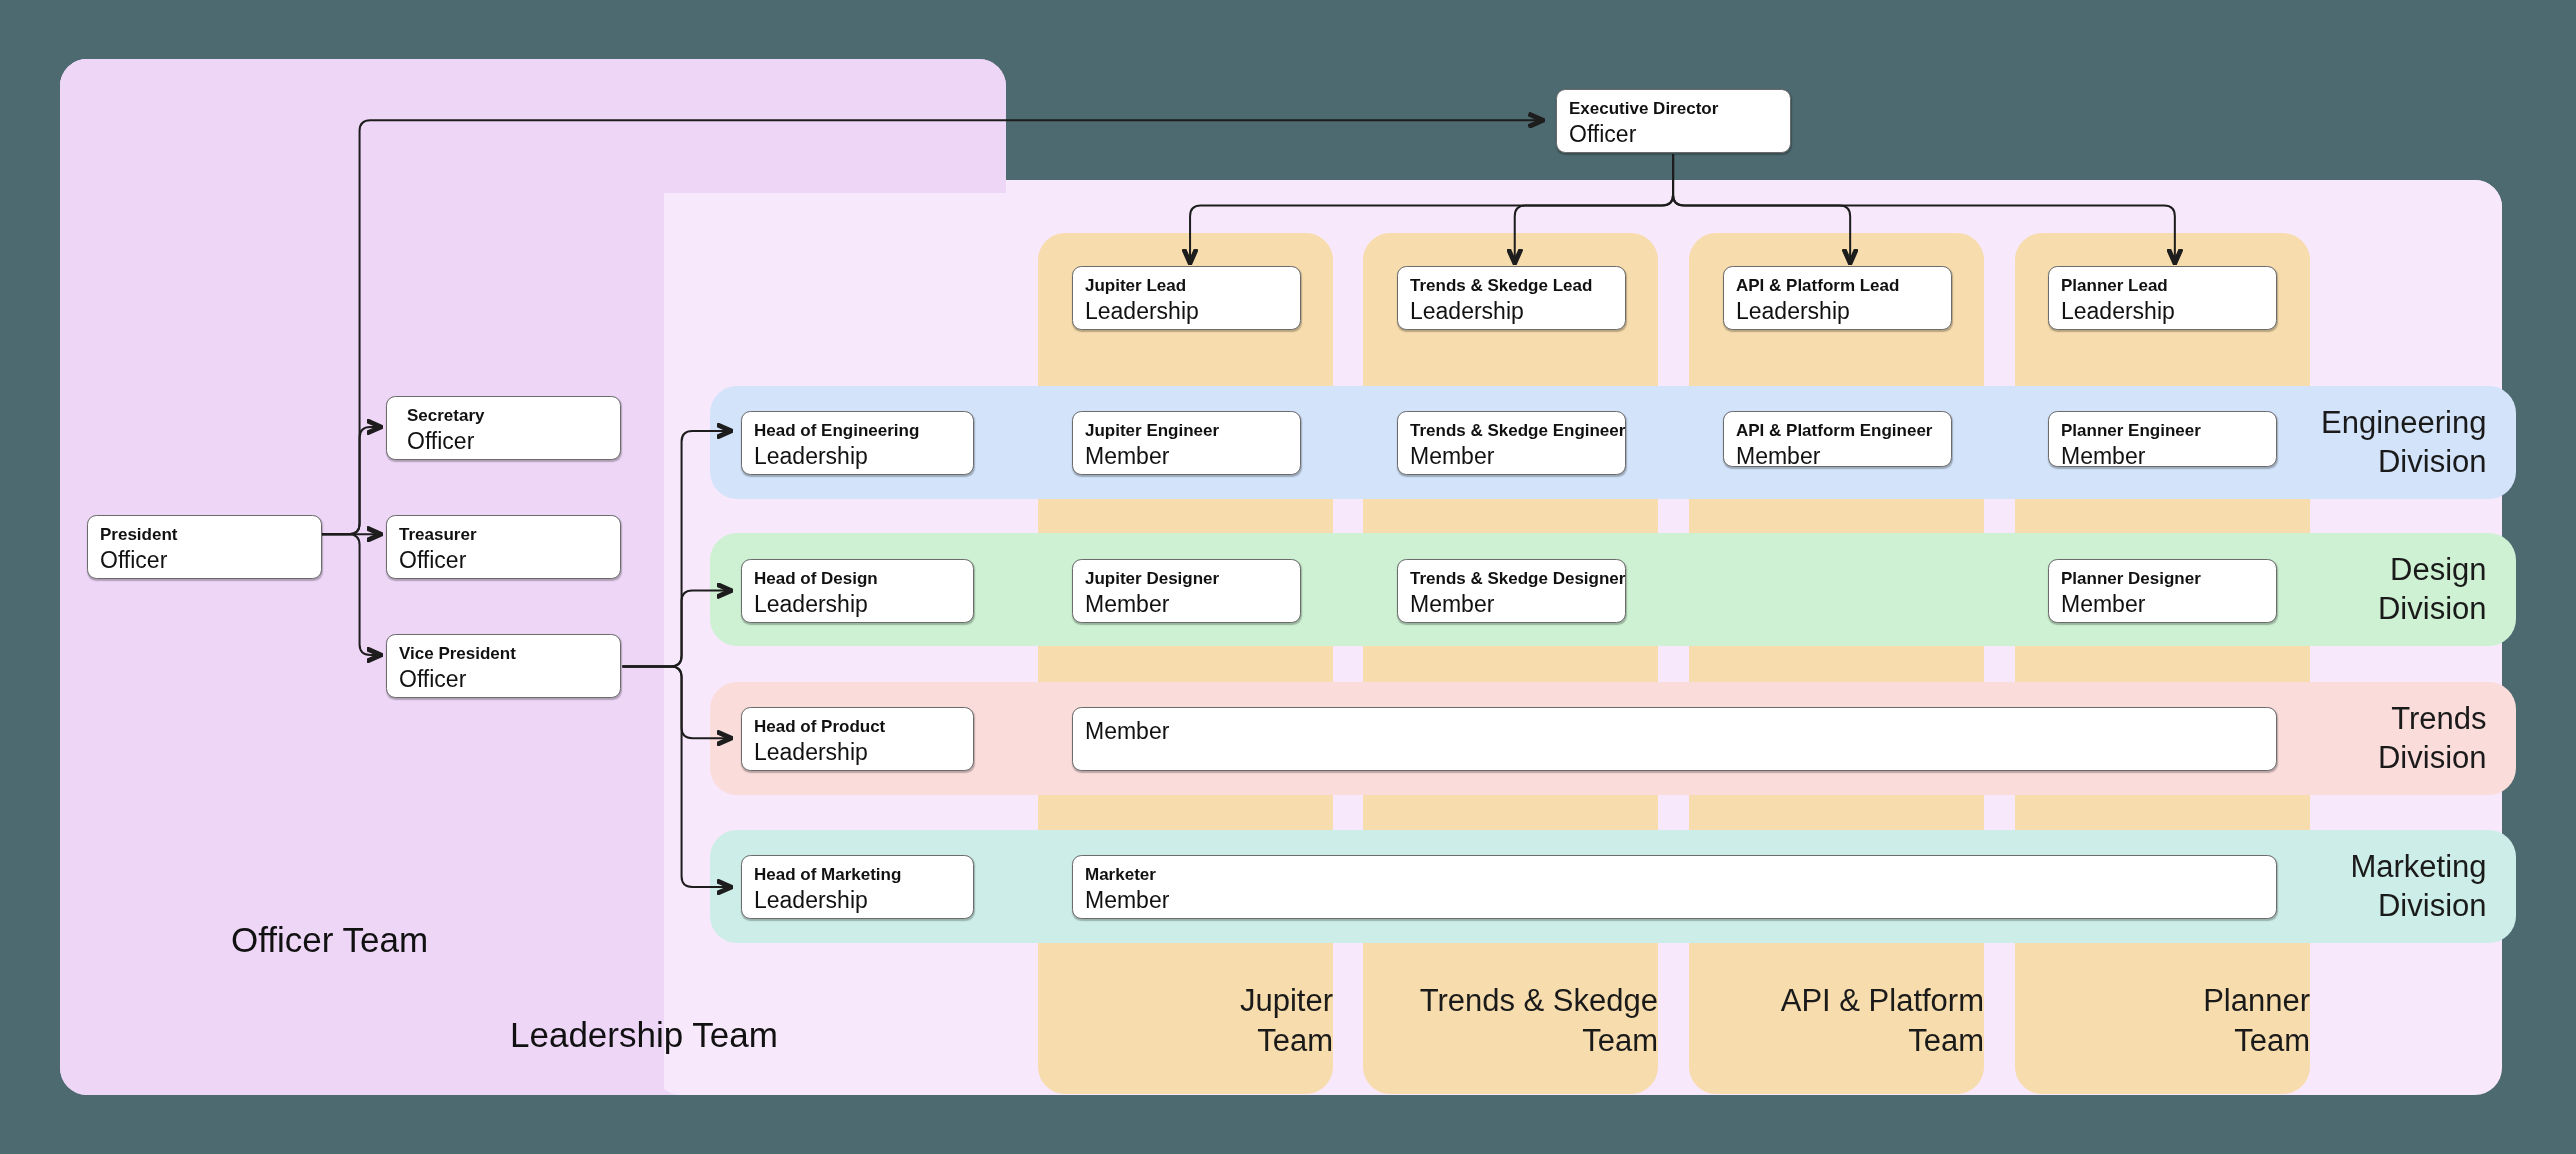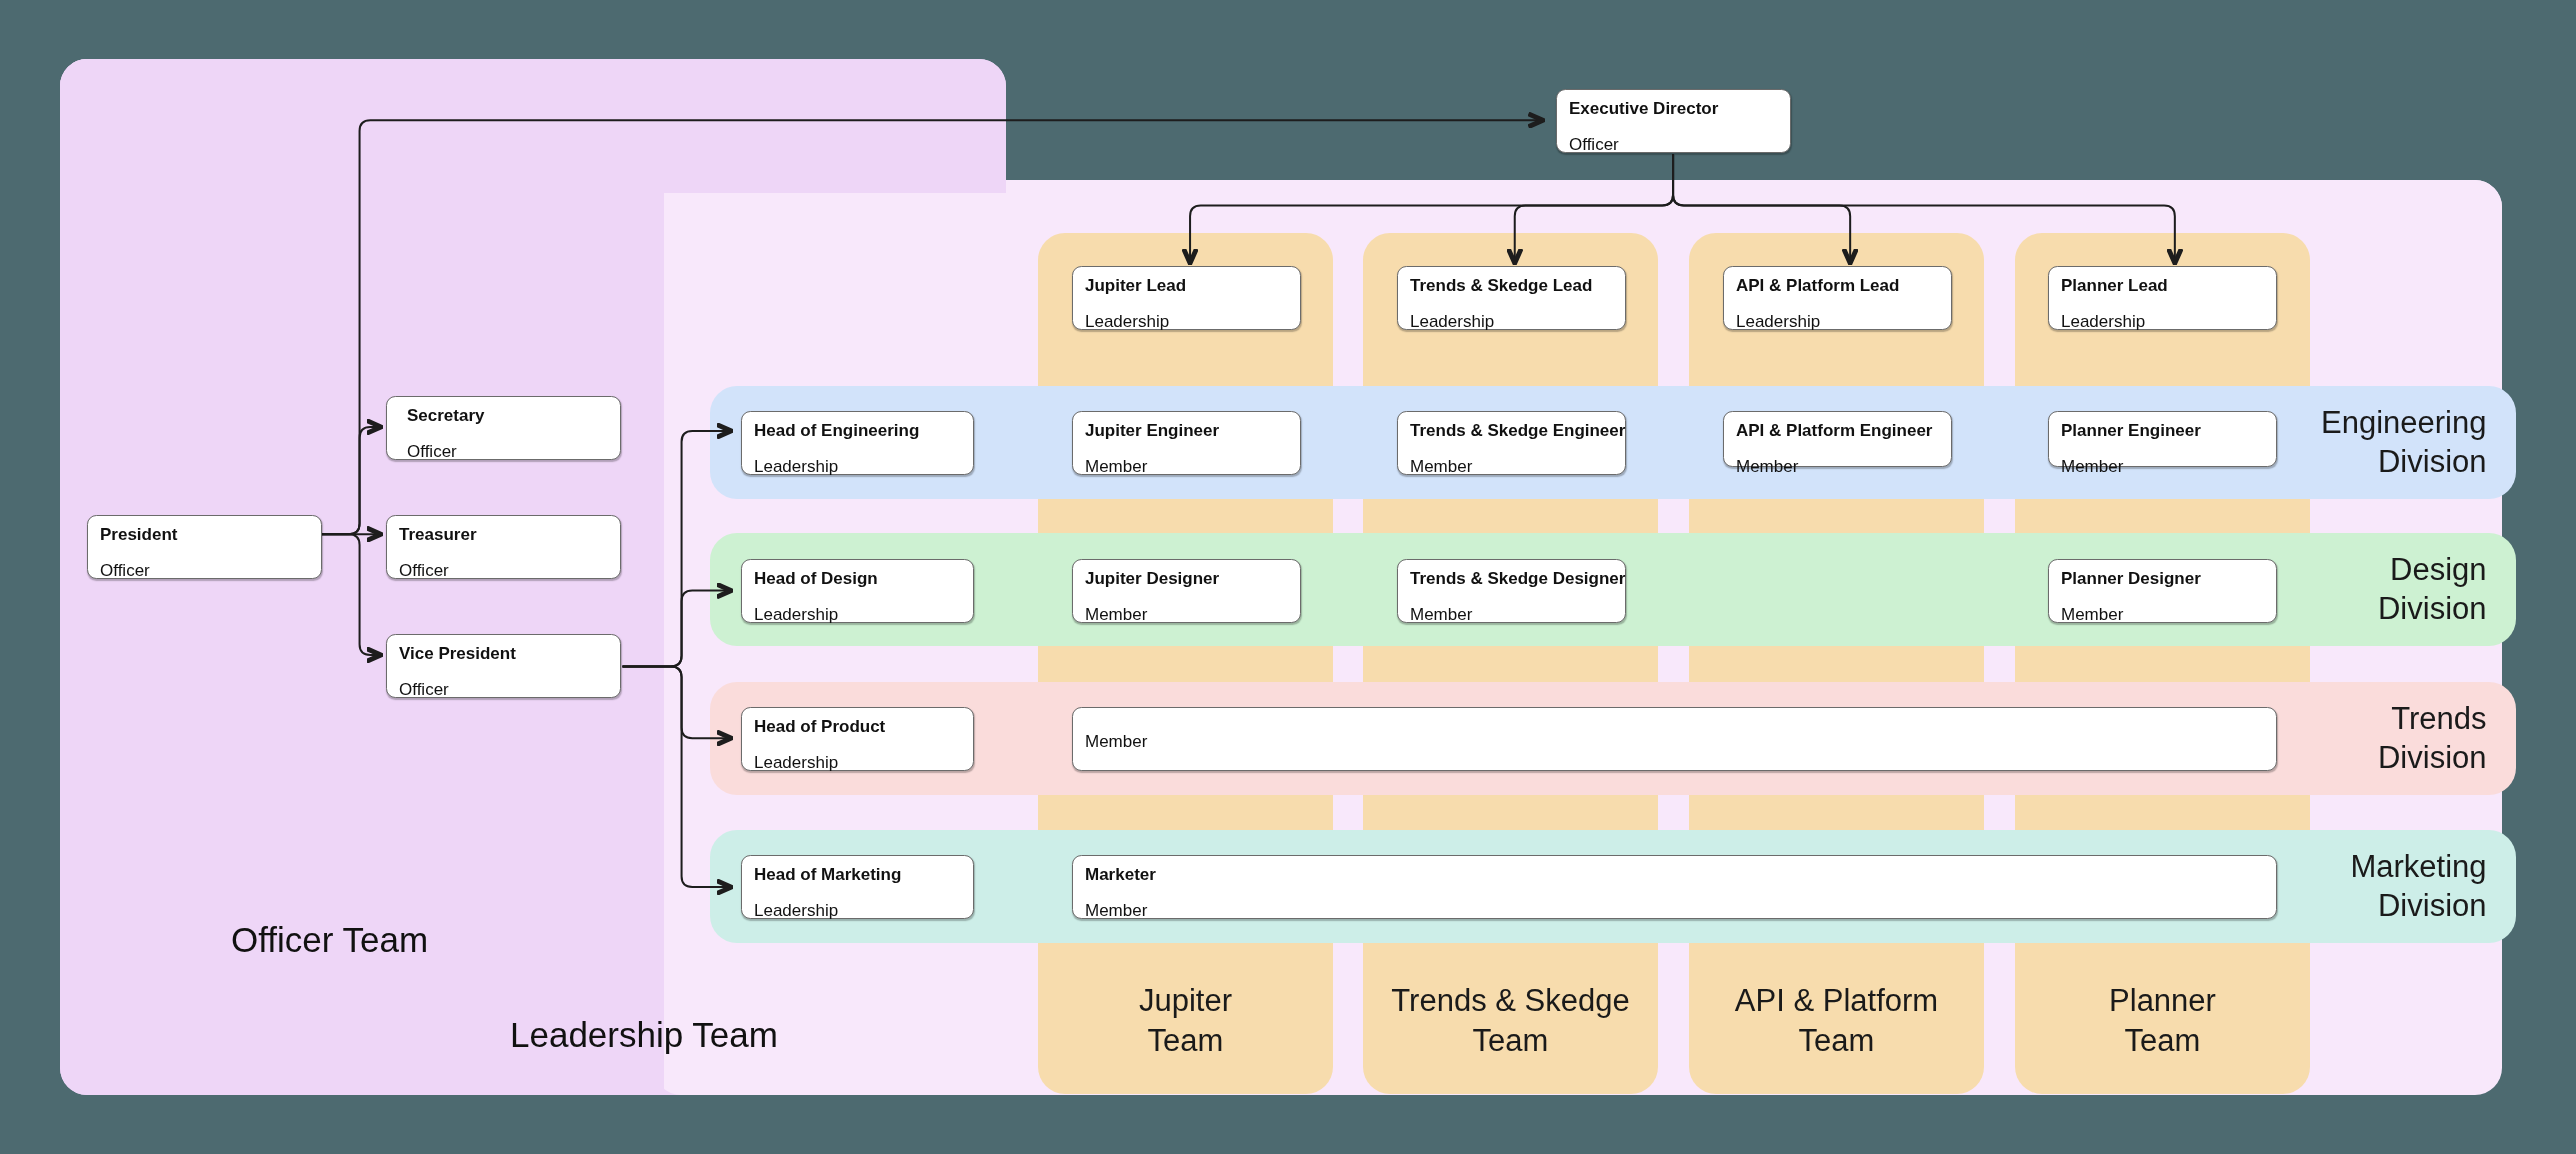--- a/index.html
+++ b/index.html
@@ -12,41 +12,41 @@
   }
   #stage{position:absolute;left:0;top:0;width:2576px;height:1155px;}
 
   
   .grp{position:absolute;border-radius:27px;}
   .grp-officer   {left:60px;  top:59px;  width:946px; height:1036px; background:#eed6f7;}
 
   
   .teamcol{position:absolute;border-radius:27px;background:#f7dcad;}
   .teamcol-label{
-    position:absolute;left:0;right:0;text-align:center;
+    position:absolute;left:0;right:0;text-align:right;
     font-size:31px;color:#1a1a1a;line-height:1.28;font-weight:400;
   }
 
   
   .divrow{position:absolute;border-radius:27px;}
   .divrow-label{
     position:absolute;right:29.5px;top:50%;transform:translateY(-50%);
     text-align:right;font-size:31px;color:#1a1a1a;line-height:1.28;
   }
 
   
   .node{
     position:absolute;background:#ffffff;
     border:1.3px solid #6b6b6b;border-radius:9.4px;
     box-sizing:border-box;
     padding:8px 10.7px 8px 12px;
     box-shadow:0.7px 1.3px 1.3px rgba(0,0,0,.26);
   }
   .node .ttl{font-size:17px;font-weight:bold;color:#111;line-height:1.25;white-space:nowrap;}
-  .node .sub{font-size:17px;font-weight:400;color:#111;line-height:1.25;margin-top:15px;white-space:nowrap;}
+  .node .sub{font-size:23px;font-weight:400;color:#111;line-height:1.25;margin-top:1px;white-space:nowrap;}
 
   .grp-caption{
     position:absolute;font-size:35px;color:#111;white-space:nowrap;
   }
 
   svg.edges{position:absolute;left:0;top:0;width:2576px;height:1155px;pointer-events:none;}
   svg.edges path{fill:none;stroke:#1d1d1d;stroke-width:3;}
 </style>
 </head>
 <body style="background: rgb(77, 106, 112);">

